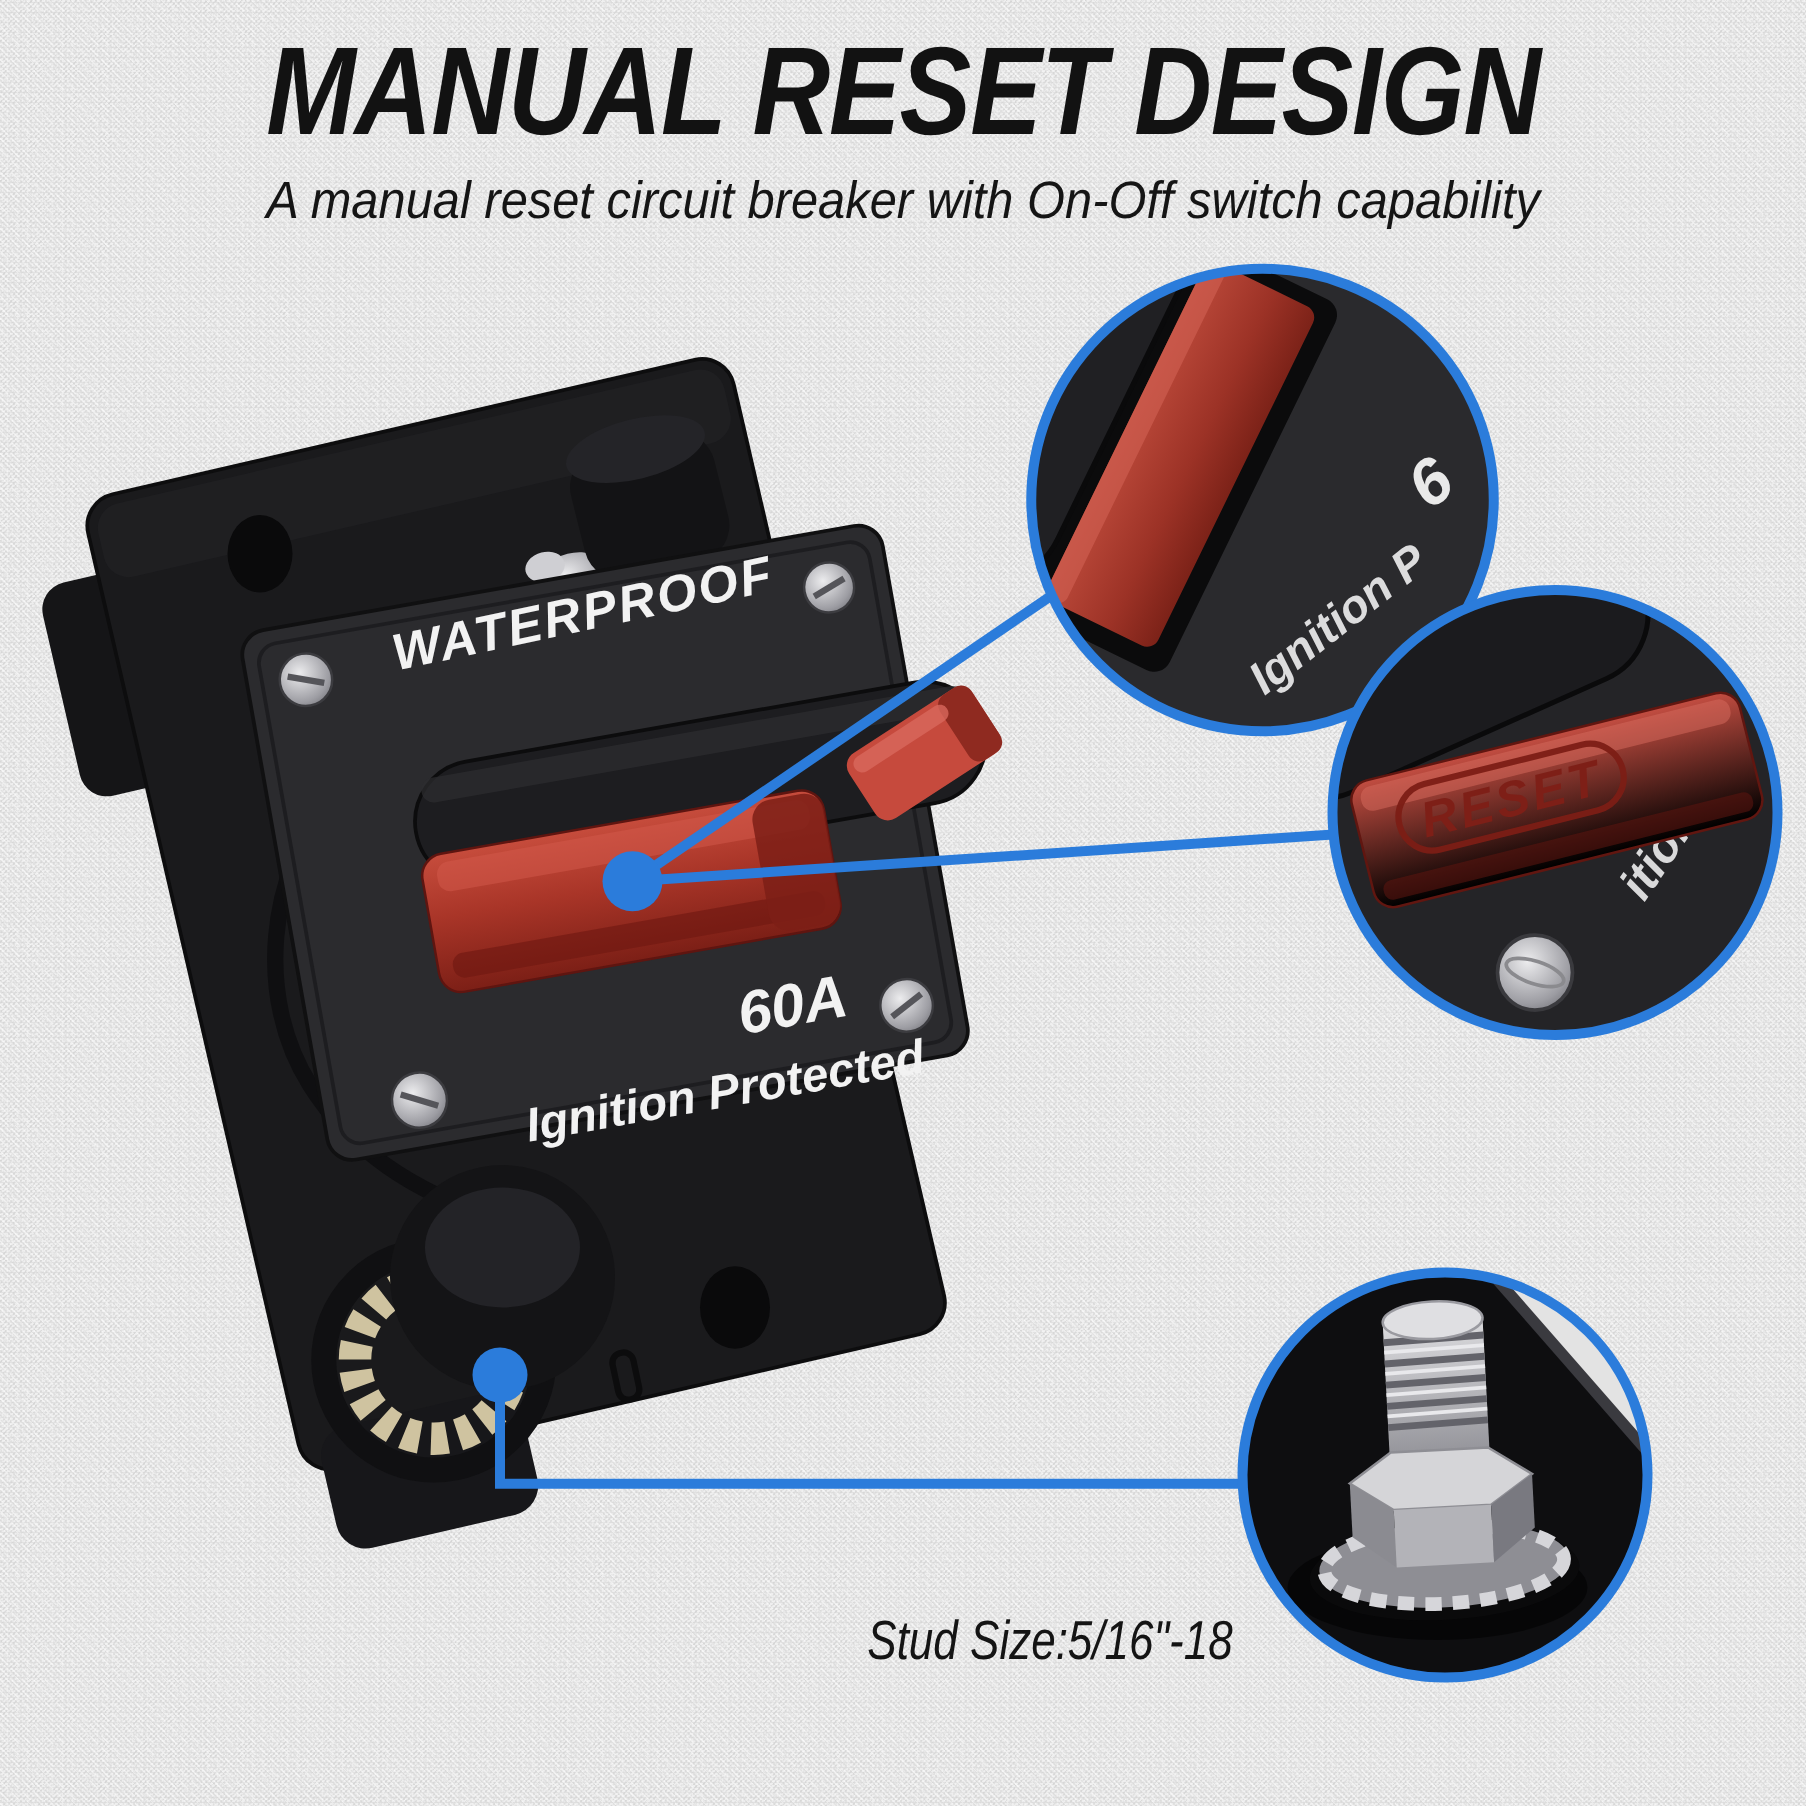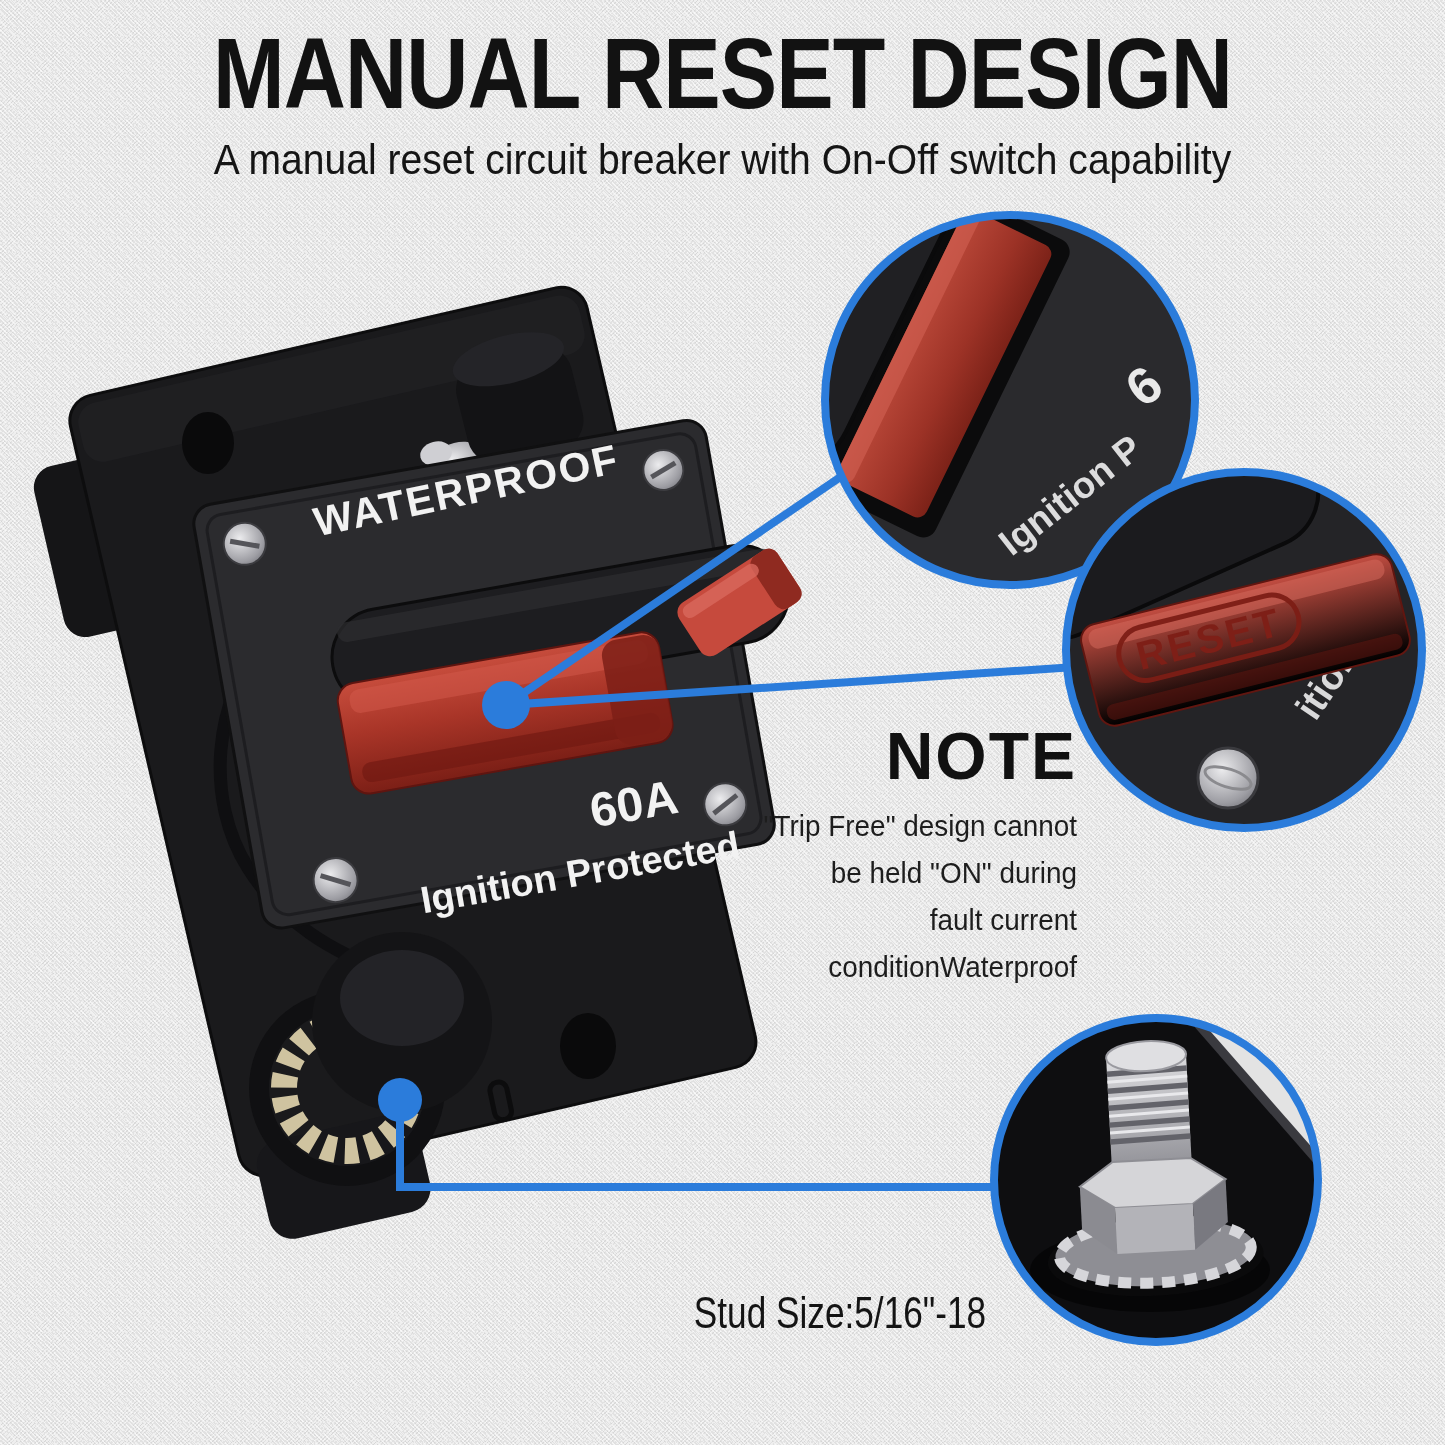--- a/index.html
+++ b/index.html
@@ -5,20 +5,21 @@
   html,body{margin:0;padding:0;}
   body{width:1445px;height:1445px;overflow:hidden;font-family:"Liberation Sans",sans-serif;}
   #stage{
     position:relative;width:1445px;height:1445px;overflow:hidden;
     background-color:#e9e9e9;
     background-image:
       repeating-linear-gradient(45deg, rgba(255,255,255,.55) 0 1px, rgba(255,255,255,0) 1px 4px),
       repeating-linear-gradient(135deg, rgba(120,120,120,.10) 0 1px, rgba(120,120,120,0) 1px 3px),
       repeating-conic-gradient(#efefef 0% 25%, #e1e1e1 0% 50%);
     background-size:9px 9px,7px 7px,4px 4px;
+    font-style:italic;
   }
   .title{
     position:absolute;top:16px;left:0;right:0;text-align:center;
     font-size:100px;font-weight:700;color:#121212;letter-spacing:-1px;
     transform:scaleX(.86);white-space:nowrap;
   }
   .subtitle{
     position:absolute;top:136px;left:0;right:0;text-align:center;
     font-size:42px;font-weight:400;color:#151515;
     transform:scaleX(.93);white-space:nowrap;
@@ -224,23 +225,16 @@
           <polygon points="1078,1183 1112,1160 1190,1160 1224,1183 1190,1206 1112,1206" fill="#d5d5d8" stroke="#8e8e94" stroke-width="2"></polygon>
           <polygon points="1078,1183 1112,1206 1112,1252 1078,1226" fill="#8b8b91"></polygon>
           <polygon points="1112,1206 1190,1206 1190,1252 1112,1252" fill="#b3b3b8"></polygon>
           <polygon points="1190,1206 1224,1183 1224,1226 1190,1252" fill="#797980"></polygon>
         </g>
       </g>
       <circle cx="1156" cy="1180" r="162" fill="none" stroke="#2b7cdb" stroke-width="8"></circle>
     </g>
   </svg>
 
-  <div class="note-block">
-    <div class="note-heading">NOTE</div>
-    <div class="note-line">"Trip Free" design cannot</div>
-    <div class="note-line">be held "ON" during</div>
-    <div class="note-line">fault current</div>
-    <div class="note-line">conditionWaterproof</div>
-  </div>
 
   <div class="stud-label">Stud Size:5/16"-18</div>
 
 </div>
 
 </body></html>

